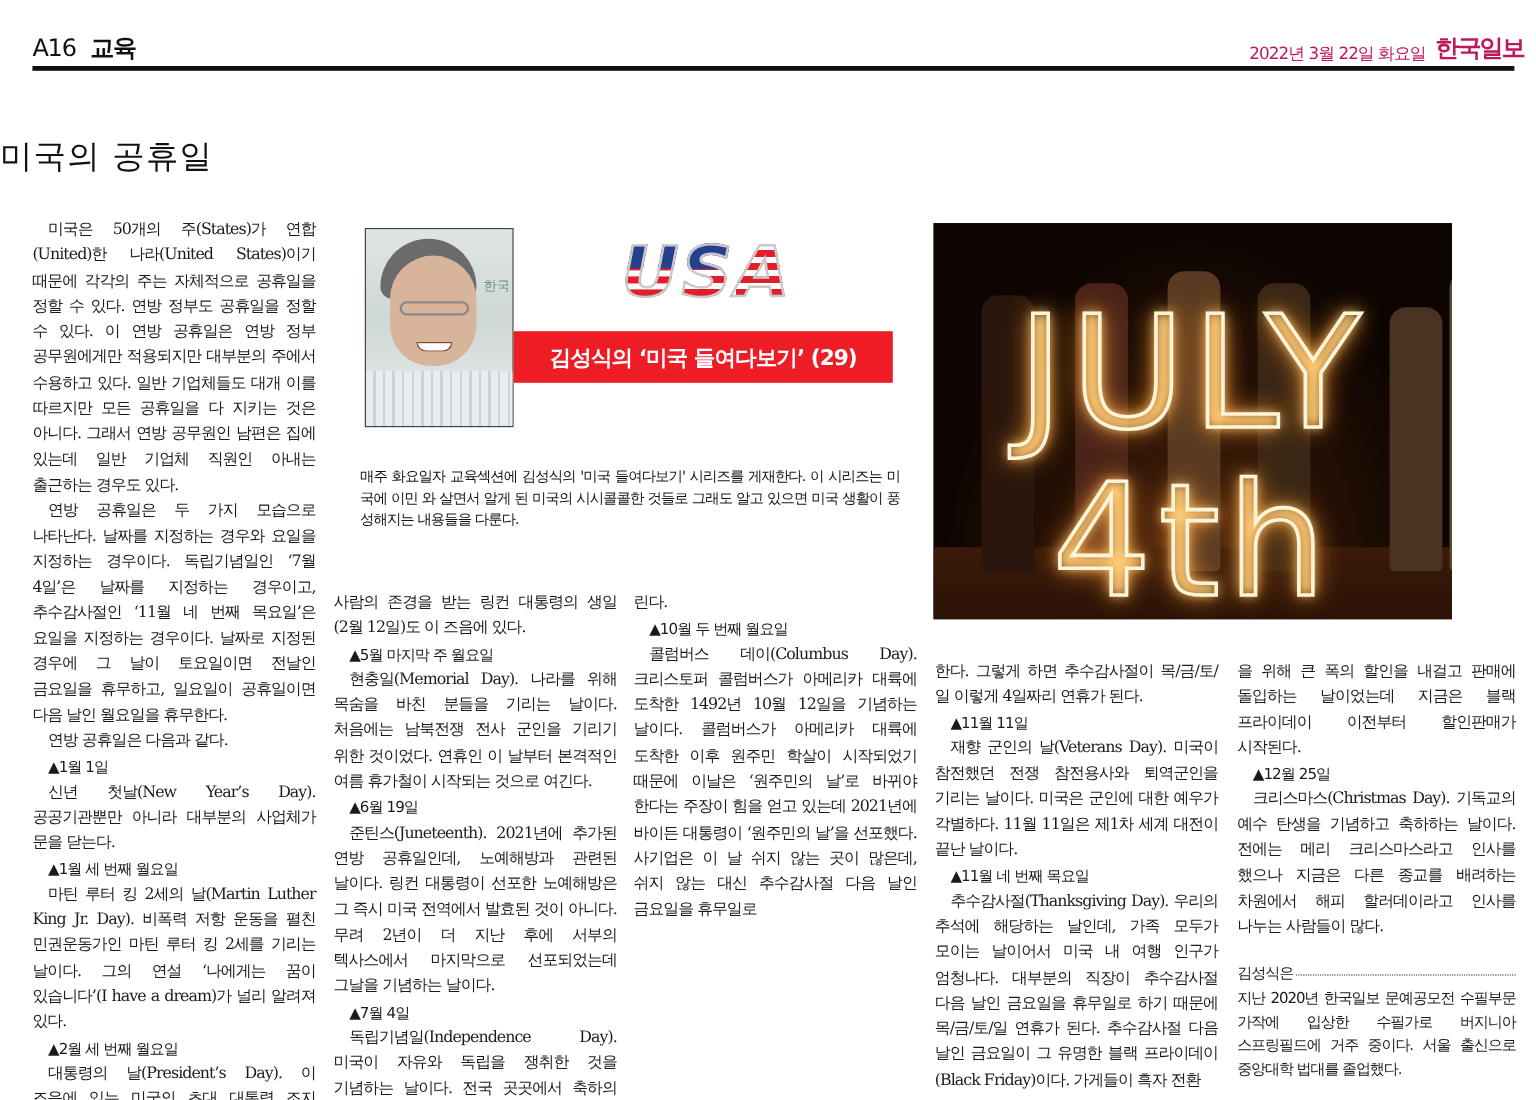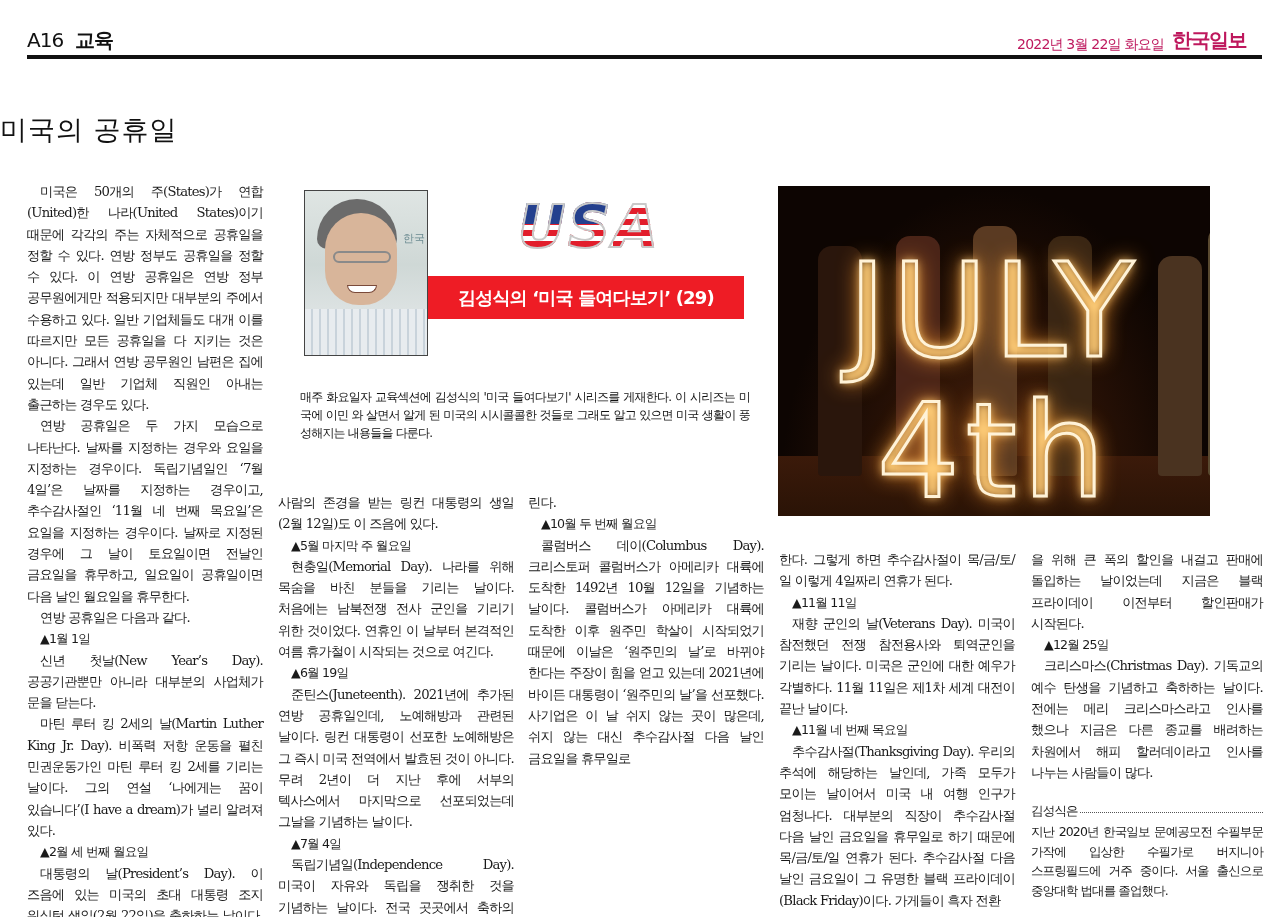--- a/index.html
+++ b/index.html
@@ -1,19 +1,19 @@
 <!DOCTYPE html>
 <html><head>
 <meta charset="utf-8">
 <style>
   * { box-sizing: border-box; margin: 0; padding: 0; }
   html, body { width: 1280px; height: 917px; background: #ffffff; overflow: hidden; }
   body { position: relative; font-family: "DejaVu Serif", "Liberation Serif", serif; color: #1a1a1a; }
 
-  .masthead { position: absolute; left: 27px; right: 34px; top: 22px; height: 36px; display: flex; align-items: flex-end; justify-content: space-between; padding-bottom: 4px; }
+  .masthead { position: absolute; left: 27px; right: 10px; top: 22px; height: 36px; display: flex; align-items: flex-end; justify-content: space-between; padding-bottom: 4px; }
   .masthead .left { font-family: "DejaVu Sans", "Liberation Sans", sans-serif; font-size: 20px; font-weight: bold; letter-spacing: -1px; color: #111; }
   .masthead .left .page { font-weight: normal; margin-right: 6px; }
   .masthead .right { font-family: "DejaVu Sans", "Liberation Sans", sans-serif; font-size: 14px; letter-spacing: -0.8px; color: #be185d; display: flex; align-items: flex-end; gap: 8px; }
   .masthead .right .paper { font-size: 20px; font-weight: bold; letter-spacing: -1.5px; }
   .rule { position: absolute; left: 27px; right: 18px; top: 55px; height: 4px; background: #111; }
 
   .headline { position: absolute; top: 112px; left: 0; width: 1148px; font-family: "DejaVu Sans", "Liberation Sans", sans-serif; font-size: 27px; font-weight: normal; letter-spacing: 1px; color: #111; }
 
   .col { position: absolute; font-size: 13.2px; line-height: 21.3px; text-align: justify; letter-spacing: -0.8px; word-break: keep-all; }
   .col p { text-indent: 13px; }
@@ -97,20 +97,21 @@
   <div class="person" style="left:430px;height:250px;background:#5a4a30;"></div>
   <div class="spark">JULY 4th</div>
 </div>
 
 <div class="col" id="col1">
     <p>미국은 50개의 주(States)가 연합(United)한 나라(United States)이기 때문에 각각의 주는 자체적으로 공휴일을 정할 수 있다. 연방 정부도 공휴일을 정할 수 있다. 이 연방 공휴일은 연방 정부 공무원에게만 적용되지만 대부분의 주에서 수용하고 있다. 일반 기업체들도 대개 이를 따르지만 모든 공휴일을 다 지키는 것은 아니다. 그래서 연방 공무원인 남편은 집에 있는데 일반 기업체 직원인 아내는 출근하는 경우도 있다.</p>
     <p>연방 공휴일은 두 가지 모습으로 나타난다. 날짜를 지정하는 경우와 요일을 지정하는 경우이다. 독립기념일인 ‘7월 4일’은 날짜를 지정하는 경우이고, 추수감사절인 ‘11월 네 번째 목요일’은 요일을 지정하는 경우이다. 날짜로 지정된 경우에 그 날이 토요일이면 전날인 금요일을 휴무하고, 일요일이 공휴일이면 다음 날인 월요일을 휴무한다.</p>
     <p>연방 공휴일은 다음과 같다.</p>
     <p class="sub">▲1월 1일</p>
     <p>신년 첫날(New Year’s Day). 공공기관뿐만 아니라 대부분의 사업체가 문을 닫는다.</p>
+    <p class="sub">▲1월 세 번째 월요일</p>
     <p>마틴 루터 킹 2세의 날(Martin Luther King Jr. Day). 비폭력 저항 운동을 펼친 민권운동가인 마틴 루터 킹 2세를 기리는 날이다. 그의 연설 ‘나에게는 꿈이 있습니다’(I have a dream)가 널리 알려져 있다.</p>
     <p class="sub">▲2월 세 번째 월요일</p>
     <p>대통령의 날(President’s Day). 이 즈음에 있는 미국의 초대 대통령 조지 워싱턴 생일(2월 22일)을 축하하는 날이다. 많은</p>
   </div>
 <div class="col" id="col2">
     <p class="cont">사람의 존경을 받는 링컨 대통령의 생일(2월 12일)도 이 즈음에 있다.</p>
     <p class="sub">▲5월 마지막 주 월요일</p>
     <p>현충일(Memorial Day). 나라를 위해 목숨을 바친 분들을 기리는 날이다. 처음에는 남북전쟁 전사 군인을 기리기 위한 것이었다. 연휴인 이 날부터 본격적인 여름 휴가철이 시작되는 것으로 여긴다.</p>
     <p class="sub">▲6월 19일</p>
     <p>준틴스(Juneteenth). 2021년에 추가된 연방 공휴일인데, 노예해방과 관련된 날이다. 링컨 대통령이 선포한 노예해방은 그 즉시 미국 전역에서 발효된 것이 아니다. 무려 2년이 더 지난 후에 서부의 텍사스에서 마지막으로 선포되었는데 그날을 기념하는 날이다.</p>

